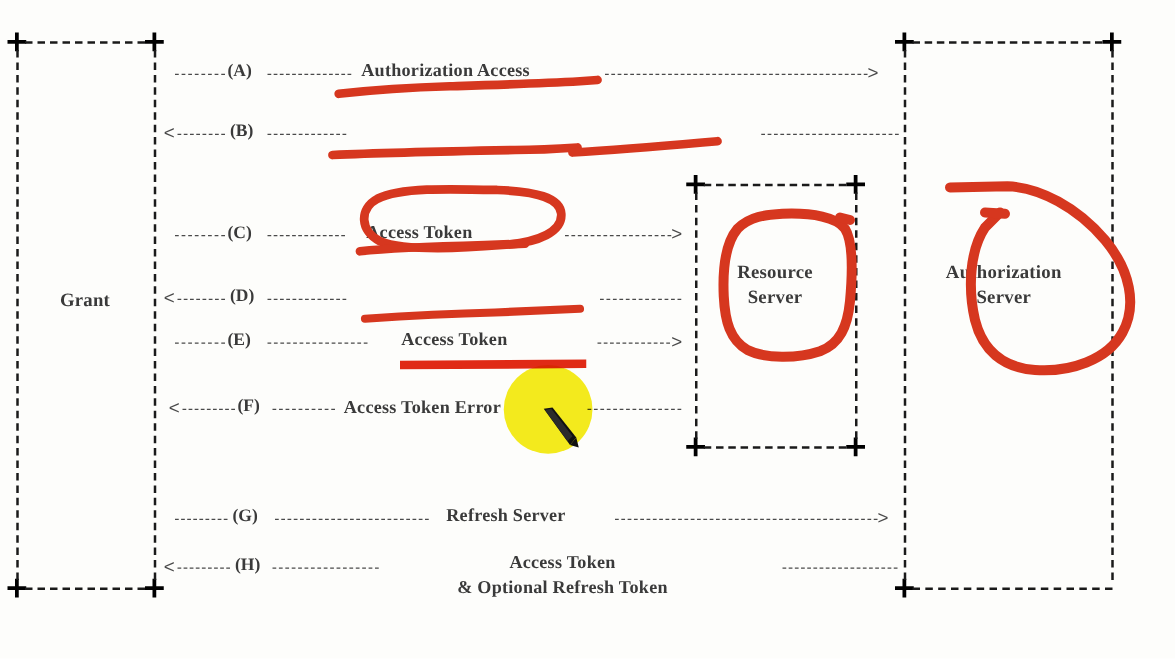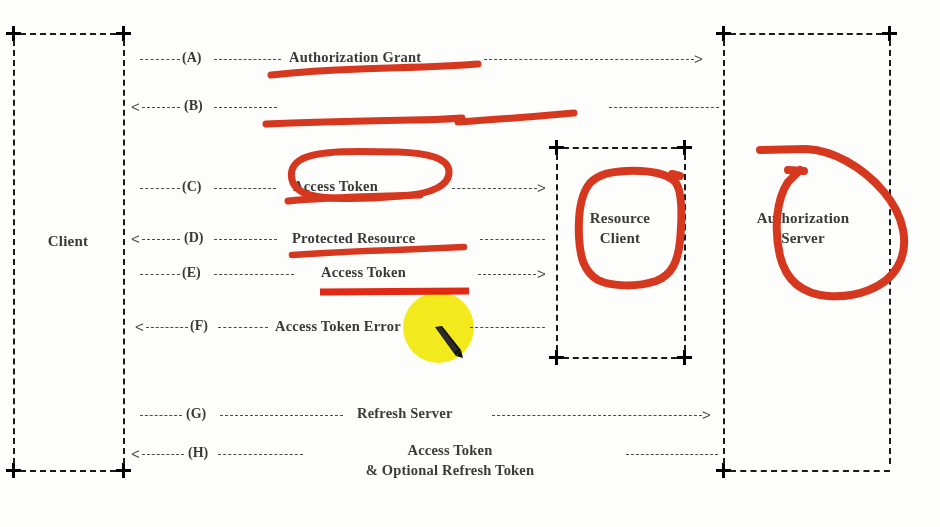--- a/index.html
+++ b/index.html
@@ -100,68 +100,67 @@
 <div id="stage">
 
   <div class="plus" style="left:6px;  top:26px;"></div>
   <div class="plus" style="left:116px;top:26px;"></div>
   <div class="plus" style="left:6px;  top:463px;"></div>
   <div class="plus" style="left:116px;top:463px;"></div>
   <div class="hline" style="left:20px; top:33px;  width:96px;"></div>
   <div class="hline" style="left:20px; top:470px; width:96px;"></div>
   <div class="vline" style="left:13px; top:40px;  height:424px;"></div>
   <div class="vline" style="left:123px;top:40px;  height:424px;"></div>
-  <div class="node-label" style="left:13px; top:231px; width:110px;">Client</div>
+  <div class="node-label" style="left:13px; top:231px; width:110px;">Grant</div>
 
   <div class="plus" style="left:549px;top:140px;"></div>
   <div class="plus" style="left:677px;top:140px;"></div>
   <div class="plus" style="left:549px;top:350px;"></div>
   <div class="plus" style="left:677px;top:350px;"></div>
   <div class="hline" style="left:563px;top:147px;width:114px;"></div>
   <div class="hline" style="left:563px;top:357px;width:114px;"></div>
   <div class="vline" style="left:556px;top:154px;height:197px;"></div>
   <div class="vline" style="left:684px;top:154px;height:197px;"></div>
   <div class="node-label" style="left:556px; top:208px; width:128px;">Resource
-Client</div>
+Server</div>
 
   <div class="plus" style="left:716px;top:26px;"></div>
   <div class="plus" style="left:882px;top:26px;"></div>
   <div class="plus" style="left:716px;top:463px;"></div>
   <div class="hline" style="left:730px;top:33px; width:152px;"></div>
   <div class="hline" style="left:730px;top:470px;width:160px;"></div>
   <div class="vline" style="left:723px;top:40px; height:424px;"></div>
   <div class="vline" style="left:889px;top:40px; height:424px;"></div>
   <div class="node-label" style="left:713px; top:208px; width:180px;">Authorization
 Server</div>
 
   <div class="dash" style="left:140px;top:59px;width:40px;"></div>
   <div class="step-tag" style="left:182px;top:50px;">(A)</div>
   <div class="dash" style="left:214px;top:59px;width:67px;"></div>
-  <div class="msg-label" style="left:289px;top:49px;">Authorization Grant</div>
+  <div class="msg-label" style="left:289px;top:49px;">Authorization Access</div>
   <div class="dash" style="left:484px;top:59px;width:210px;"></div>
   <div class="arrow-r" style="left:694px;top:51px;">&gt;</div>
 
   <div class="arrow-l" style="left:131px;top:99px;">&lt;</div>
   <div class="dash" style="left:142px;top:107px;width:38px;"></div>
   <div class="step-tag" style="left:184px;top:98px;">(B)</div>
   <div class="dash" style="left:214px;top:107px;width:63px;"></div>
   <div class="dash" style="left:609px;top:107px;width:110px;"></div>
 
   <div class="dash" style="left:140px;top:188px;width:40px;"></div>
   <div class="step-tag" style="left:182px;top:179px;">(C)</div>
   <div class="dash" style="left:214px;top:188px;width:62px;"></div>
   <div class="msg-label" style="left:293px;top:178px;">Access Token</div>
   <div class="dash" style="left:452px;top:188px;width:85px;"></div>
   <div class="arrow-r" style="left:537px;top:180px;">&gt;</div>
 
   <div class="arrow-l" style="left:131px;top:231px;">&lt;</div>
   <div class="dash" style="left:142px;top:239px;width:38px;"></div>
   <div class="step-tag" style="left:184px;top:230px;">(D)</div>
   <div class="dash" style="left:214px;top:239px;width:63px;"></div>
-  <div class="msg-label" style="left:292px;top:230px;">Protected Resource</div>
   <div class="dash" style="left:480px;top:239px;width:65px;"></div>
 
   <div class="dash" style="left:140px;top:274px;width:40px;"></div>
   <div class="step-tag" style="left:182px;top:265px;">(E)</div>
   <div class="dash" style="left:214px;top:274px;width:80px;"></div>
   <div class="msg-label" style="left:321px;top:264px;">Access Token</div>
   <div class="dash" style="left:478px;top:274px;width:58px;"></div>
   <div class="arrow-r" style="left:537px;top:266px;">&gt;</div>
 
   <div class="arrow-l" style="left:135px;top:319px;">&lt;</div>

